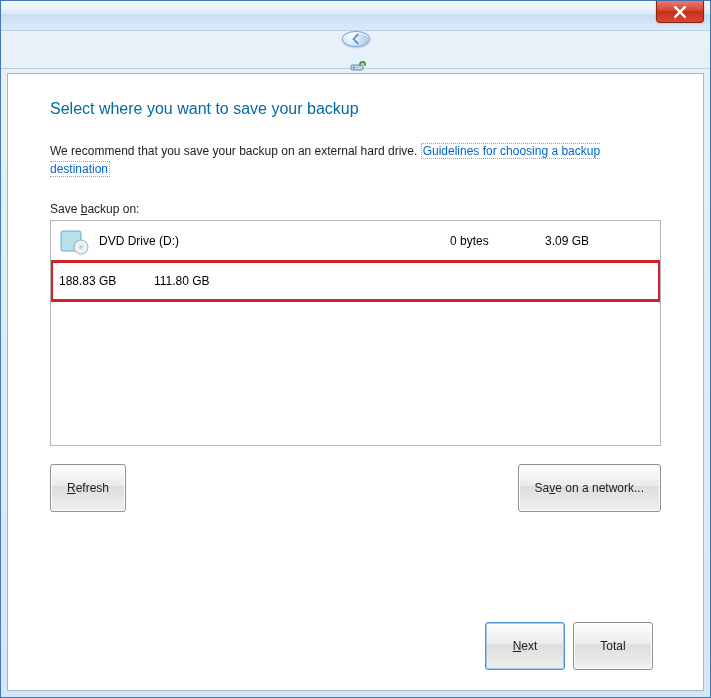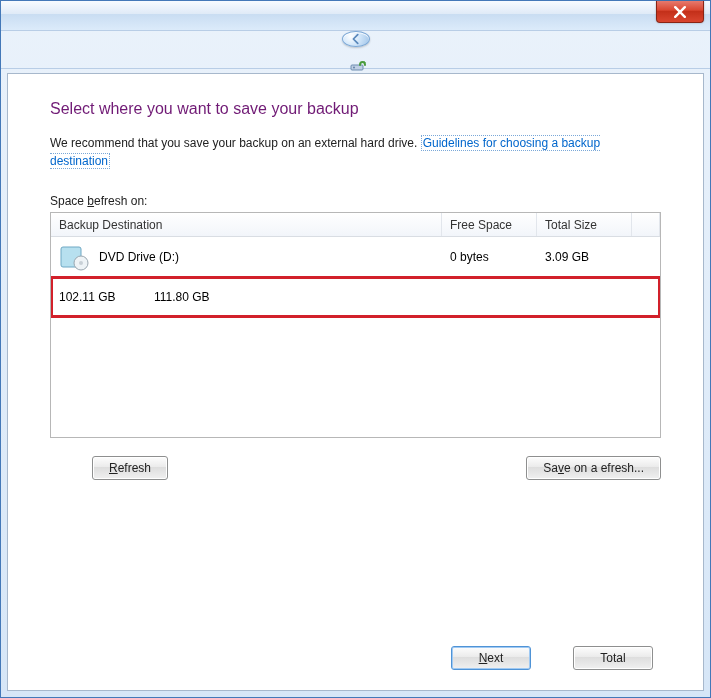--- a/index.html
+++ b/index.html
@@ -62,22 +62,22 @@
     display:flex; flex-direction:column;
   }
   .content {
     flex:1;
     background:#fff;
     border:1px solid #a7b8cc;
     display:flex; flex-direction:column;
     padding: 26px 42px 14px 42px;
   }
   h1.heading {
-    font-size: 16px; font-weight:400; color:#701a75;
-    margin: 0 0 16px 0;
+    font-size: 16px; font-weight:400; color:#0369a1;
+    margin: 0 0 24px 0;
   }
   .intro { color:#222; line-height:1.5; margin-bottom:24px; }
   .intro a { color:#0066cc; text-decoration:none; border:1px dotted #7aa8d8; padding:0 1px; }
   .listlabel { margin-bottom:4px; color:#222; }
   .listlabel .accel, .btn .accel { text-decoration: underline; }
   .listview {
     border:1px solid #b7b7b7;
     height: 226px;
     background:#fff;
     overflow:hidden;
@@ -103,35 +103,34 @@
   .lv-row .col-dest { display:flex; align-items:center; gap:8px; }
   .lv-row.highlight {
     outline: 3px solid #d2202a;
     outline-offset:-2px;
     background:#fff;
   }
   .drive-icon { width:32px; height:28px; display:flex; align-items:center; justify-content:center; }
   .after-list { display:flex; justify-content:space-between; margin-top:18px; }
   .btn {
     font: inherit;
-    padding: 4px 16px;
+    padding: 16px 16px;
     min-height:23px;
     background: linear-gradient(#fdfdfd,#ebebeb 45%, #dddddd 46%, #f0f0f0);
     border:1px solid #8e8f8f;
     border-radius:3px;
     color:#222;
     box-shadow: 0 0 0 1px #fff inset;
-    margin-left: 42px;
   }
   .btn.default {
     border-color:#4f93d6;
     box-shadow: 0 0 0 1px #9fc9f3 inset, 0 0 0 1px #fff inset;
   }
   .footer {
-    display:flex; justify-content:flex-end; 
+    display:flex; justify-content:flex-end; gap:8px;
     padding: 18px 8px 6px 0;
     margin-top:auto;
   }
   .footer .btn { min-width:80px; }
 </style>
 </head>
 <body>
 
 <div class="window">
 
@@ -163,57 +162,51 @@
   <div class="content-outer">
     <div class="content">
 
       <h1 class="heading">Select where you want to save your backup</h1>
 
       <div class="intro">
         <span>We recommend that you save your backup on an external hard drive. </span><a href="#">Guidelines for choosing a backup destination</a>
       </div>
 
       <div class="listlabel">
-        <span>Space </span><span class="accel">b</span><span>efresh on:</span>
+        <span>Save </span><span class="accel">b</span><span>ackup on:</span>
       </div>
 
       <div class="listview">
-        <div class="lv-header">
-          <div class="col-dest">Backup Destination</div>
-          <div class="col-free">Free Space</div>
-          <div class="col-size">Total Size</div>
-          <div class="col-end"></div>
-        </div>
         <div id="lv-body">
             <div class="lv-row">
               <div class="cell col-dest">
                 <span class="drive-icon">
                   <svg width="32" height="28" viewBox="0 0 32 28">
                     <rect x="2" y="4" width="20" height="20" rx="2" fill="#b7e0ef" stroke="#6fa8c4"></rect>
                     <circle cx="22" cy="20" r="7" fill="#eef3f6" stroke="#9aa7b0"></circle>
                     <circle cx="22" cy="20" r="2" fill="#c8d0d6"></circle>
                   </svg>
                 </span>
                 <span>DVD Drive (D:)</span>
               </div>
               <div class="cell col-free">0 bytes</div>
               <div class="cell col-size">3.09 GB</div>
               <div class="cell col-end"></div>
             </div>
             <div class="lv-row highlight">
-              <div class="cell col-free">102.11 GB</div>
+              <div class="cell col-free">188.83 GB</div>
               <div class="cell col-size">111.80 GB</div>
               <div class="cell col-end"></div>
             </div>
           </div>
       </div>
 
       <div class="after-list">
         <button class="btn"><span class="accel">R</span><span>efresh</span></button>
-        <button class="btn"><span>Sa</span><span class="accel">v</span><span>e on a efresh...</span></button>
+        <button class="btn"><span>Sa</span><span class="accel">v</span><span>e on a network...</span></button>
       </div>
 
       <div class="footer">
         <button class="btn default"><span class="accel">N</span><span>ext</span></button>
         <button class="btn">Total</button>
       </div>
 
     </div>
   </div>
 </div>

